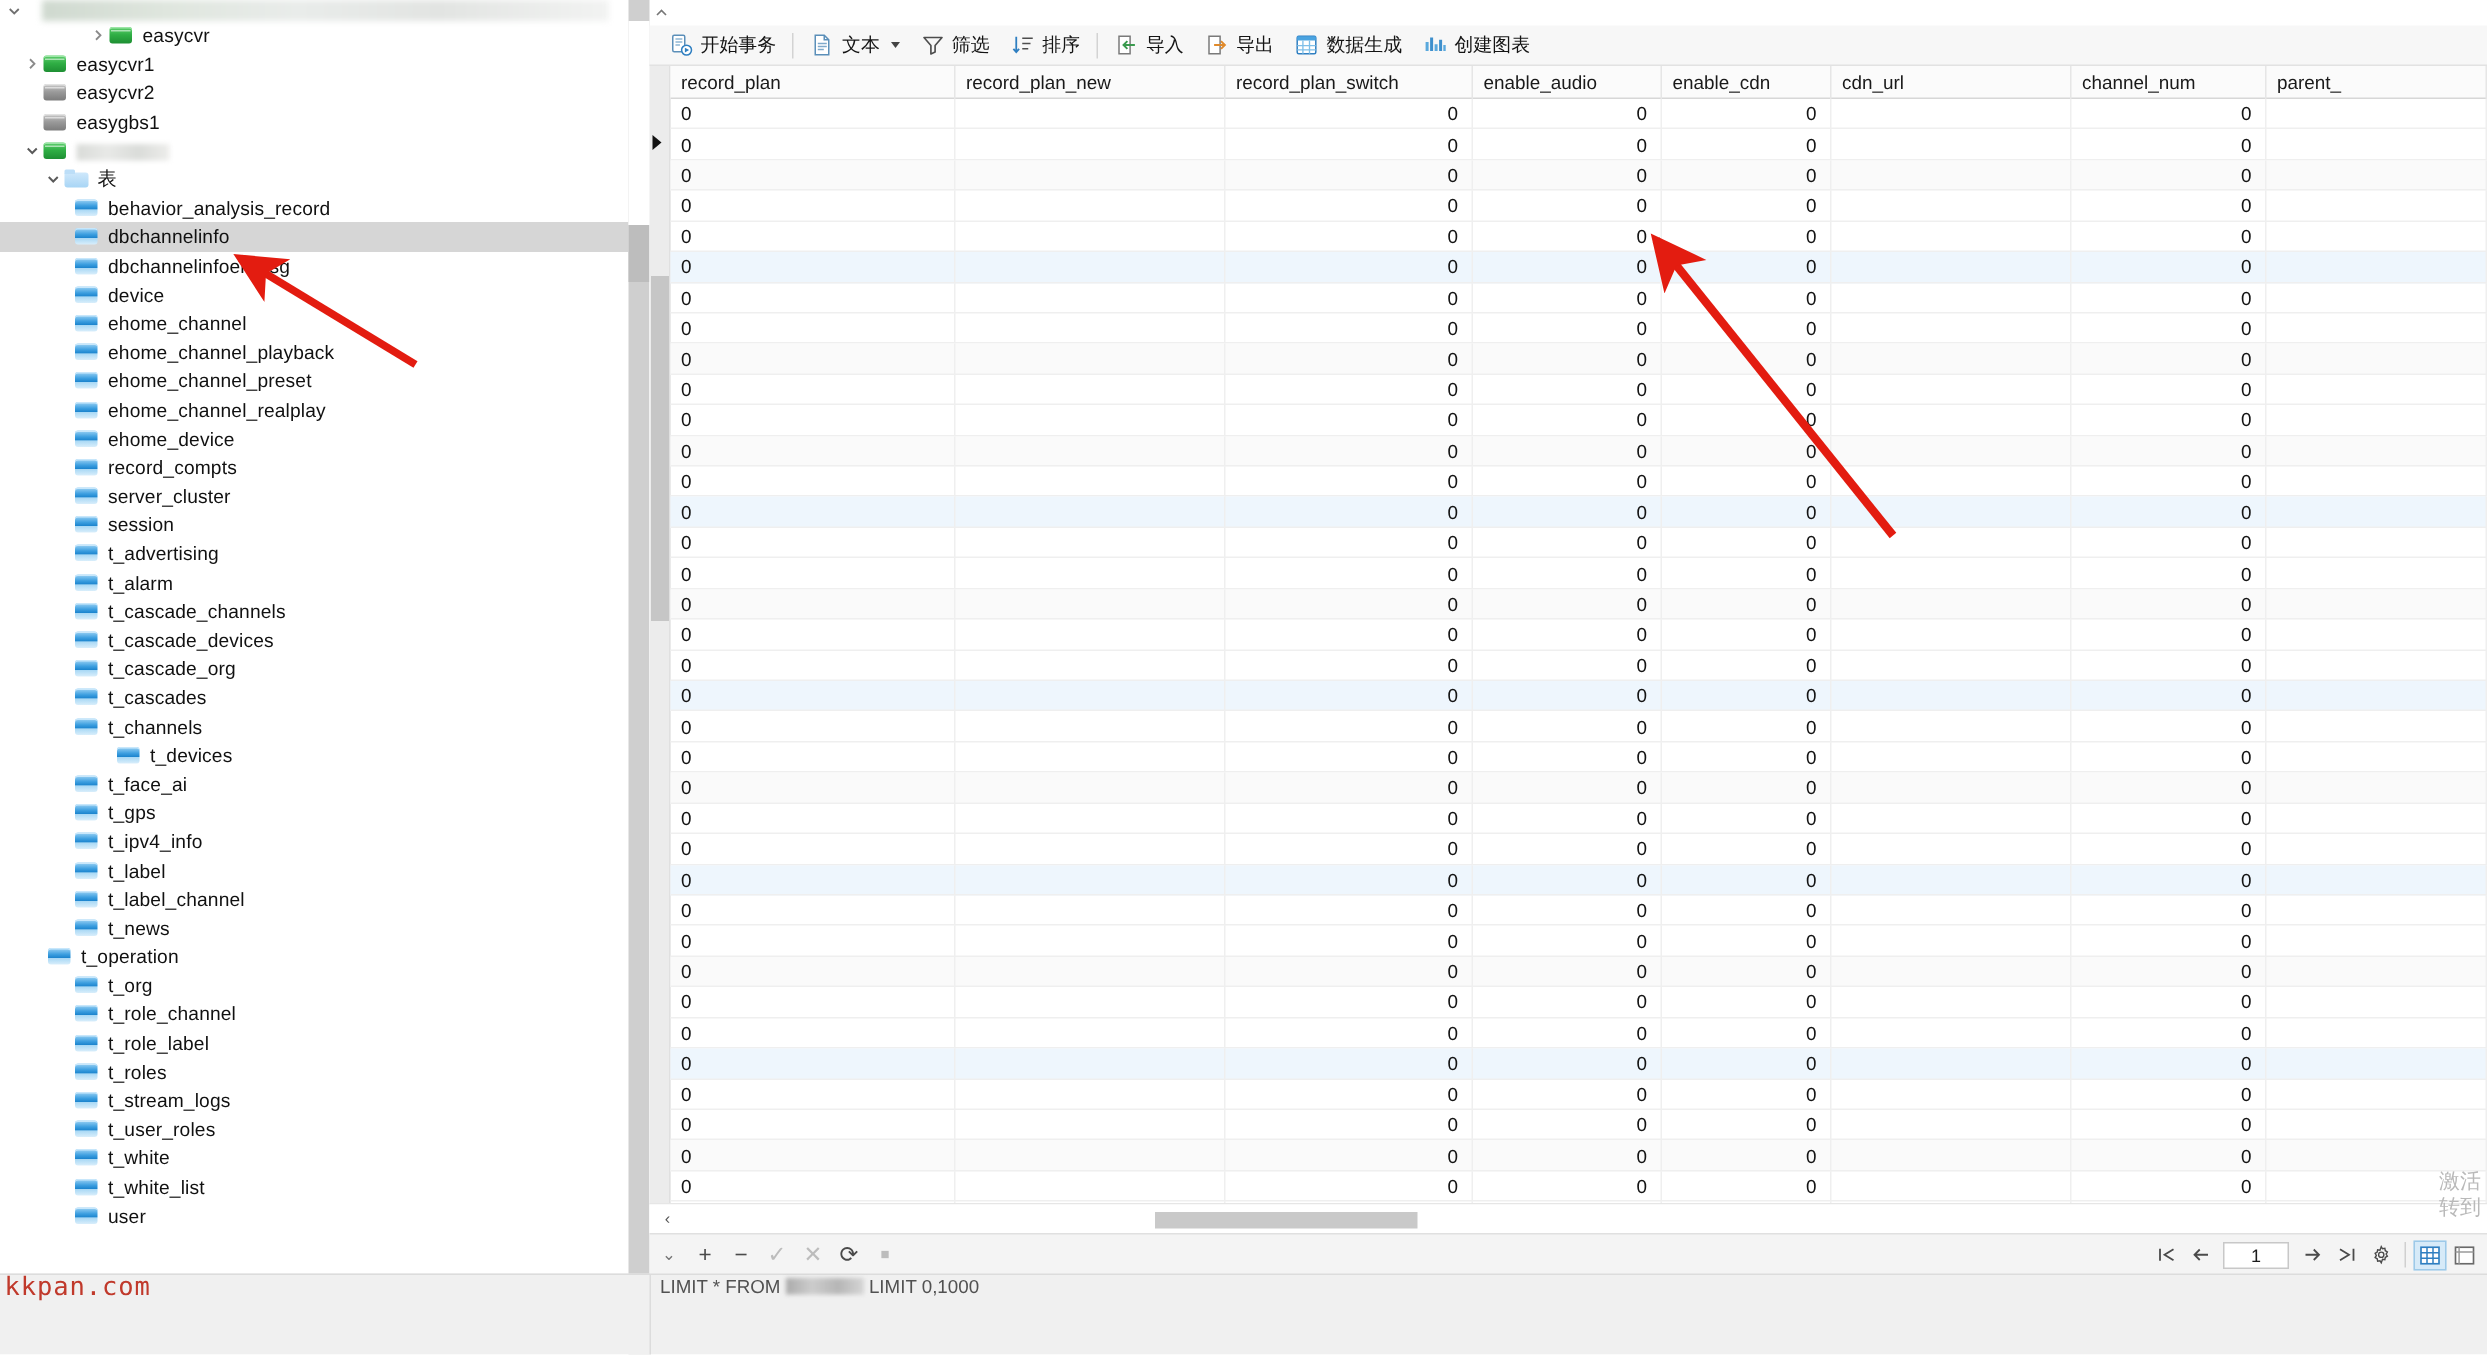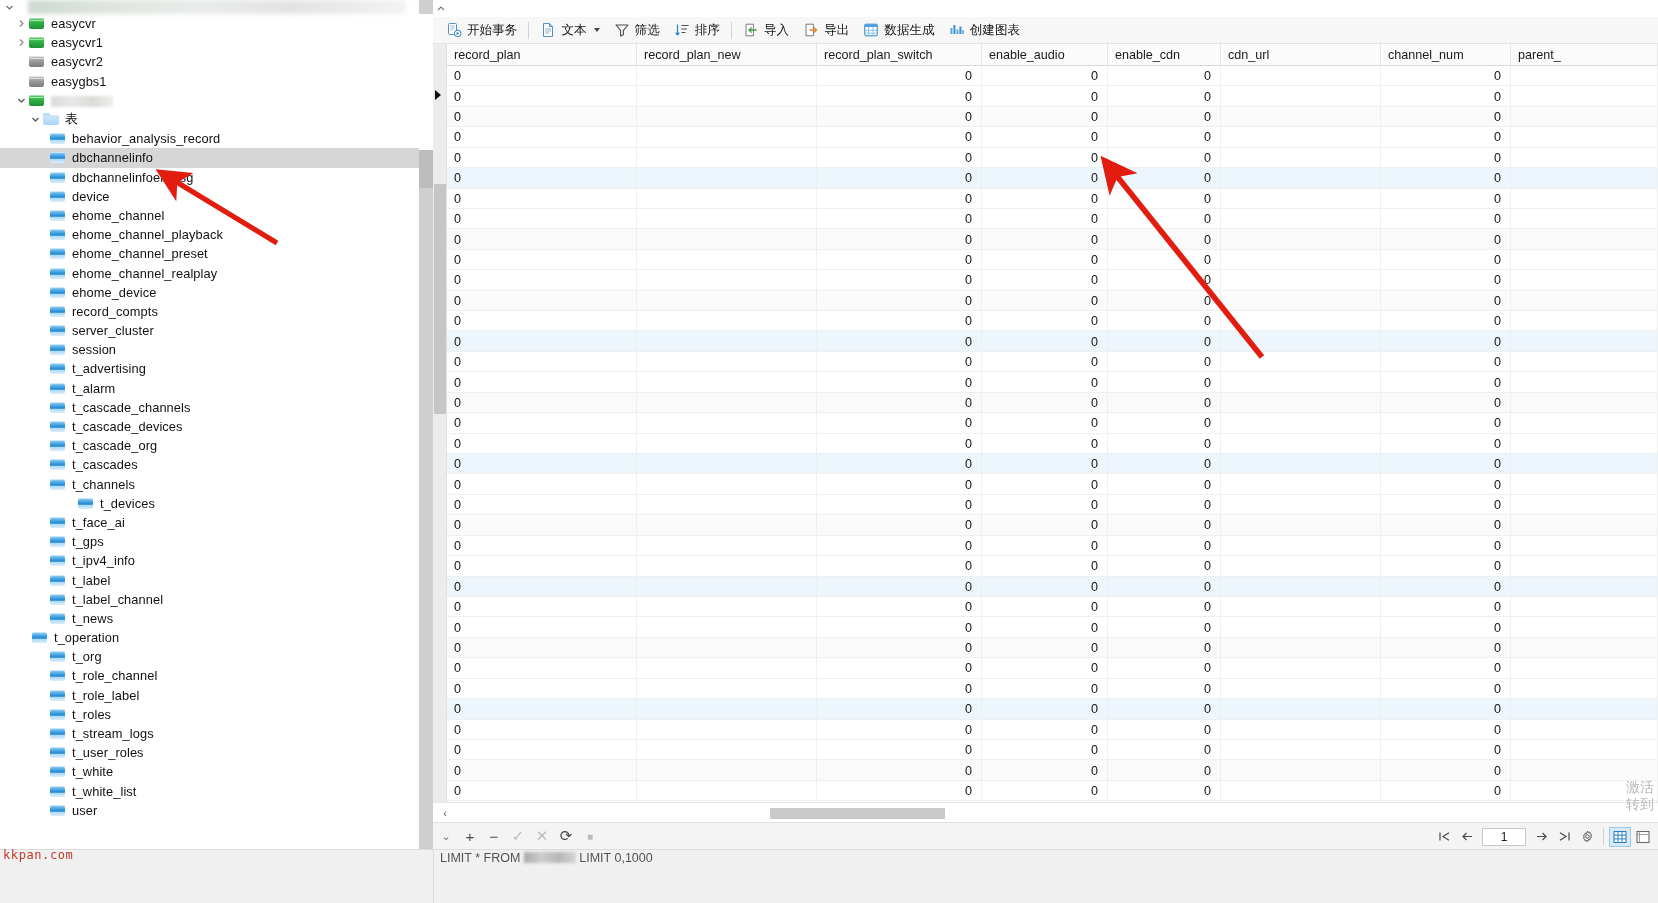--- a/index.html
+++ b/index.html
@@ -261,21 +261,21 @@
   #status-sql .blursql {
     display:inline-block; width: 52px; height: 11px; vertical-align: -1px;
     background: linear-gradient(90deg,#9a9a9a,#c4c4c4,#a8a8a8,#cfcfcf);
     filter: blur(1.4px);
   }
   #statusbar .divl { position:absolute; top:0; width:1px; height:54px; background:#dcdcdc; }
 
   
   #wm-kkpan {
     position: absolute; left: 3px; top: 848px;
-    font-size: 12px; color: #c0392b; letter-spacing: .6px;
+    font-size: 17px; color: #c0392b; letter-spacing: .6px;
     font-family: "DejaVu Sans Mono", monospace;
   }
   #wm-activate {
     position: absolute; right: 4px; top: 779px;
     font-size: 14px; color: #b9b9b9; line-height: 17px;
     text-align: left; white-space: nowrap;
   }
 
   
   .annot { position: absolute; left:0; top:0; pointer-events:none; }
@@ -288,21 +288,21 @@
   <div id="tree-panel">
     <div class="blurtop"></div>
     <div class="tree-row" style="padding-left:2px;height:14px">
       <span class="twisty">
         <svg width="9" height="9" viewBox="0 0 9 9">
             <path d="M1.5 3 L4.5 6 L7.5 3" stroke="#707070" stroke-width="1.2" fill="none"></path>
           </svg>
       </span>
     </div>
     <div id="tree-db-list">
-        <div class="tree-row" style="padding-left: 14px;">
+        <div class="tree-row" style="padding-left: 14px; margin-left: 44px;">
           <span class="twisty">
             <svg width="9" height="9" viewBox="0 0 9 9">
               <path d="M3 1.5 L6 4.5 L3 7.5" stroke="#8a8a8a" stroke-width="1.2" fill="none"></path>
             </svg>
           </span>
           <span class="ticon"><span class="cyl green"></span></span>
           <span class="tlabel">easycvr</span>
         </div>
         <div class="tree-row" style="padding-left: 14px;">
           <span class="twisty">

